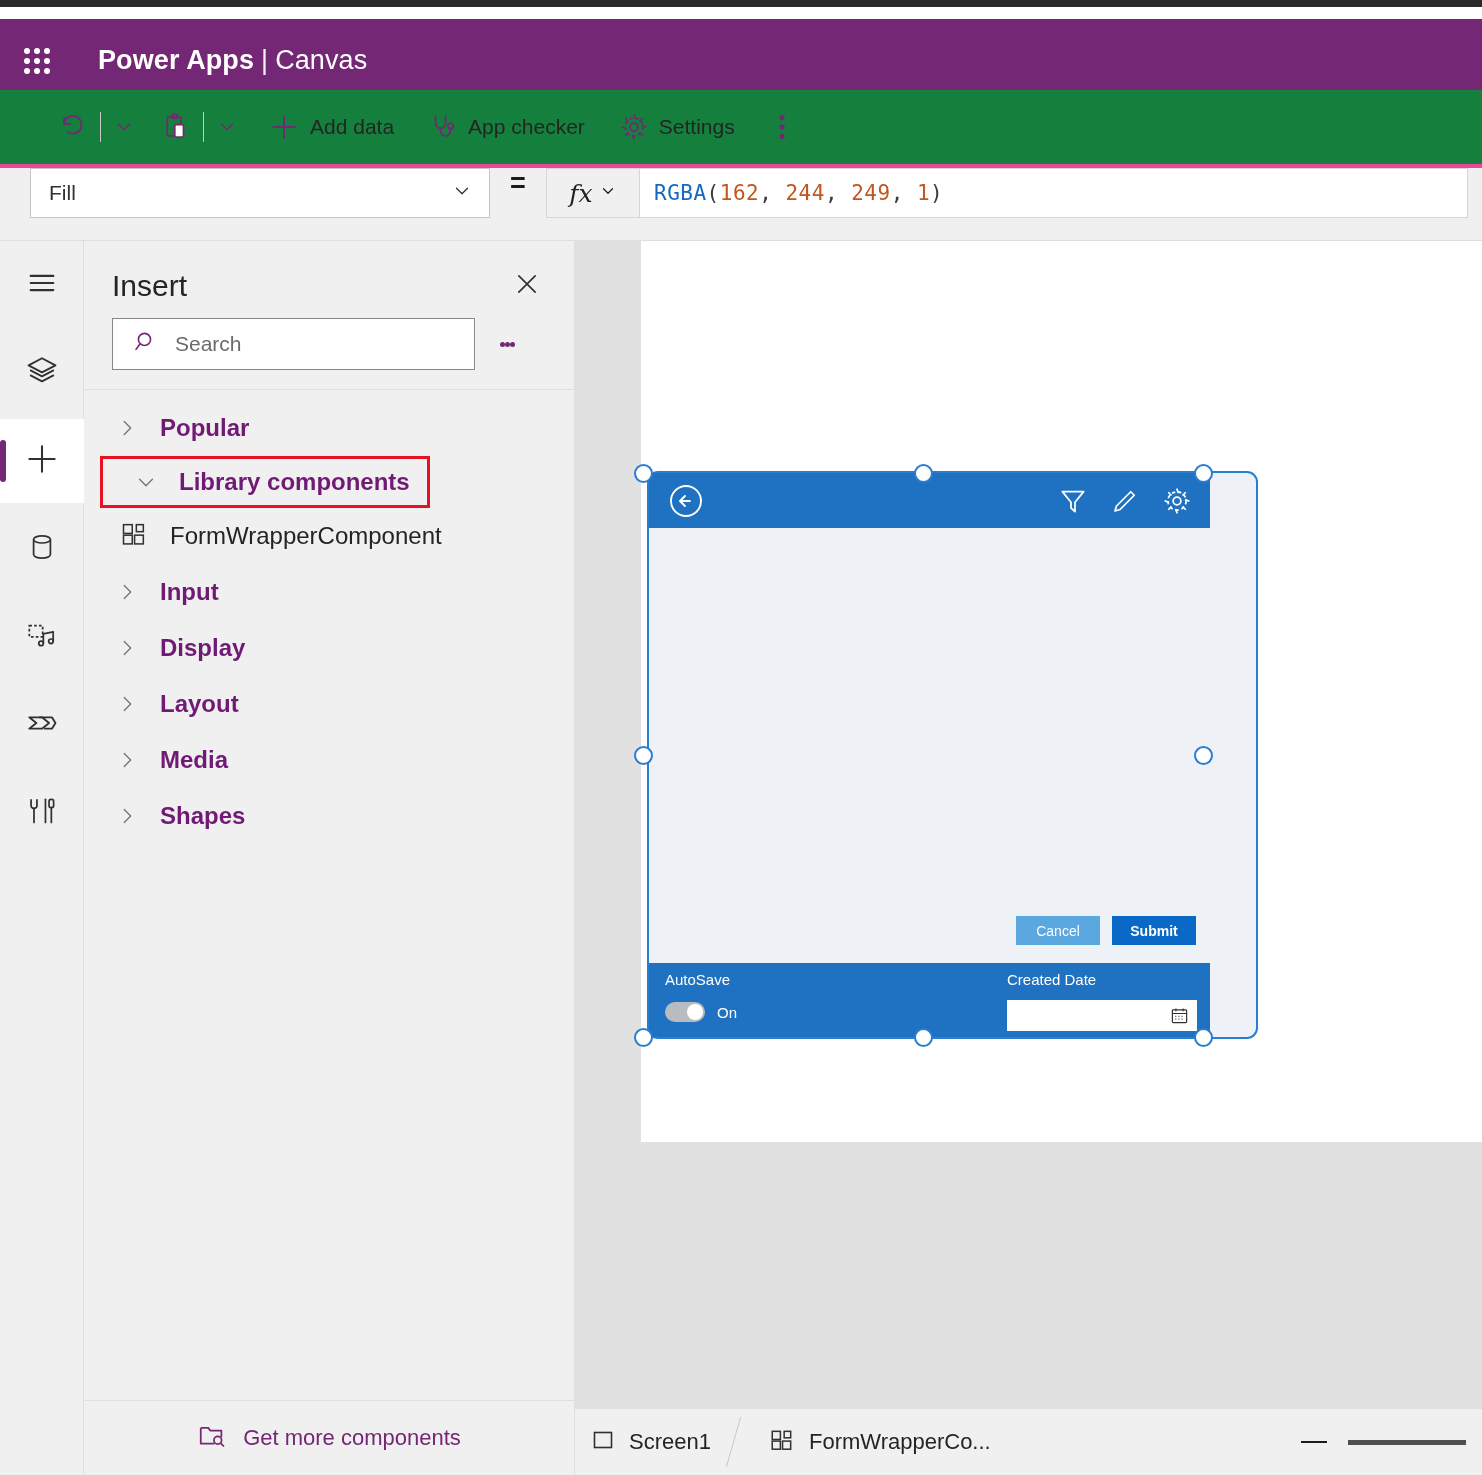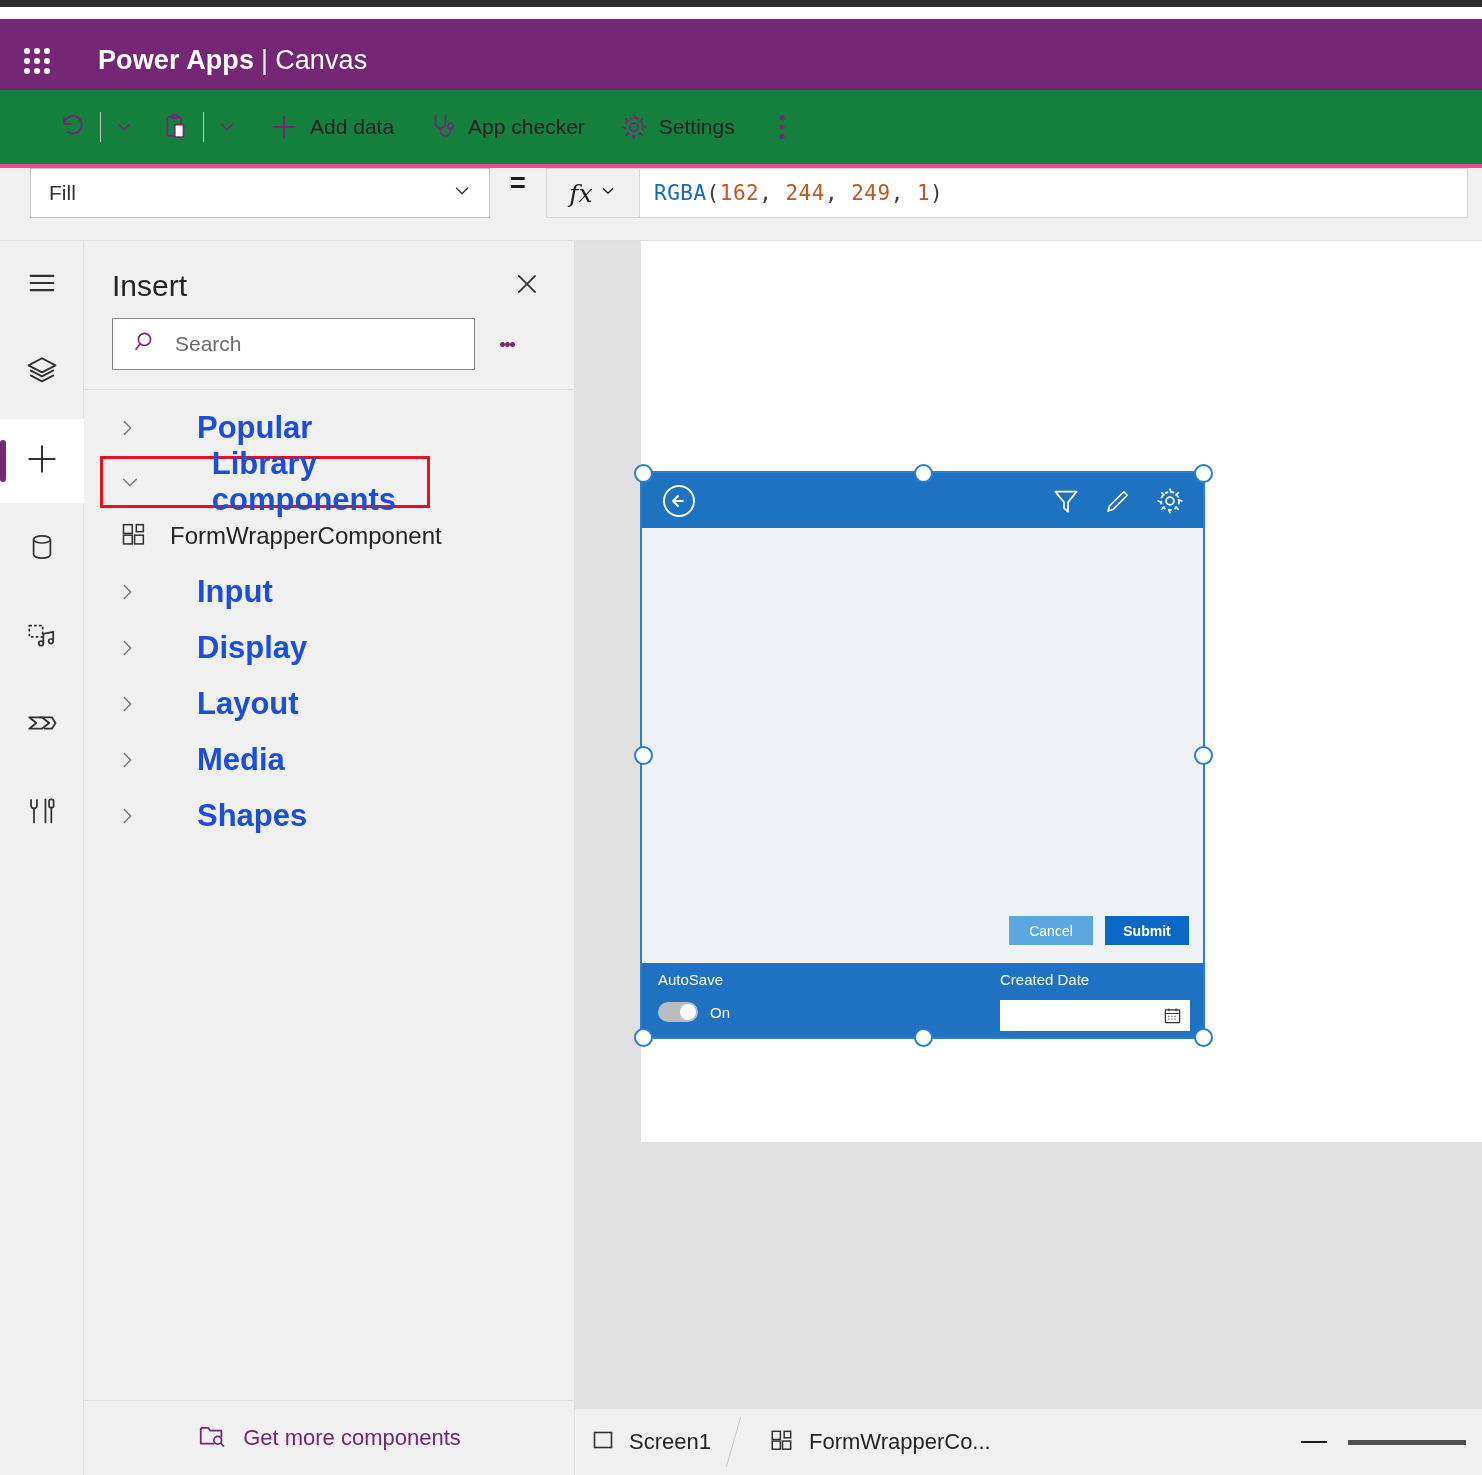--- a/index.html
+++ b/index.html
@@ -103,24 +103,24 @@
   .kebab { width:44px; height:44px; margin-left:10px; display:flex; align-items:center; justify-content:center; cursor:pointer; }
   .kebab i { display:block; width:5px; height:5px; border-radius:50%; background:#742774; margin:2.5px 0; }
   .panel-div { height:1px; background:#e1dfdd; margin-top:18px; }
 
   .cat-list { padding-top:10px; }
   .cat {
     position:relative; display:flex; align-items:center; height:56px;
     padding-left:32px; cursor:pointer;
   }
   .cat .chev-w { width:44px; display:flex; align-items:center; }
-  .cat .name { font-size:31px; color:#1d4ed8; font-weight:600;margin-left:37px; }
+  .cat .name { font-size:24px; color:#701a75; font-weight:600; }
   .cat.highlighted {
     border:3px solid #e81123; margin-left:16px; margin-right:auto;
-    padding-left:16px; width:330px; height:52px;gap:24px;
+    width:330px; height:52px;
   }
   .comp-item {
     display:flex; align-items:center; height:56px; padding-left:36px; cursor:pointer;
   }
   .comp-item .nm { font-size:24px; color:#242424; margin-left:22px; font-weight:400; }
 
   .panel-foot {
     position:absolute; left:0; bottom:0; width:490px; height:75px;
     border-top:1px solid #e1dfdd; display:flex; align-items:center; justify-content:center;
     cursor:pointer;
@@ -133,21 +133,21 @@
     background:#e1e1e1; overflow:hidden;
   }
   .screen {
     position:absolute; left:66px; top:0px; width:841px; height:901px;
     background:#ffffff;
   }
 
   
   .comp-wrap { position:absolute; left:641px; top:471px; width:565px; height:568px; }
   .comp {
-    position:absolute; left:1px; top:2px; width:561px; height:564px;
+    position:absolute; left:8px; top:2px; width:607px; height:564px;
     outline:2px solid #2b7cd3; background:#eef1f6;border-radius:9px;
   }
   .comp-header {
     position:absolute; left:0; top:0; width:561px; height:55px;
     background:#1f72c1; display:flex; align-items:center;
   }
   .backbtn { margin-left:18px; width:38px; height:38px; display:flex; align-items:center; justify-content:center; cursor:pointer; }
   .hdr-actions { margin-left:auto; margin-right:18px; display:flex; align-items:center; gap:22px; }
   .hdr-actions > span { cursor:pointer; display:flex; }
 

